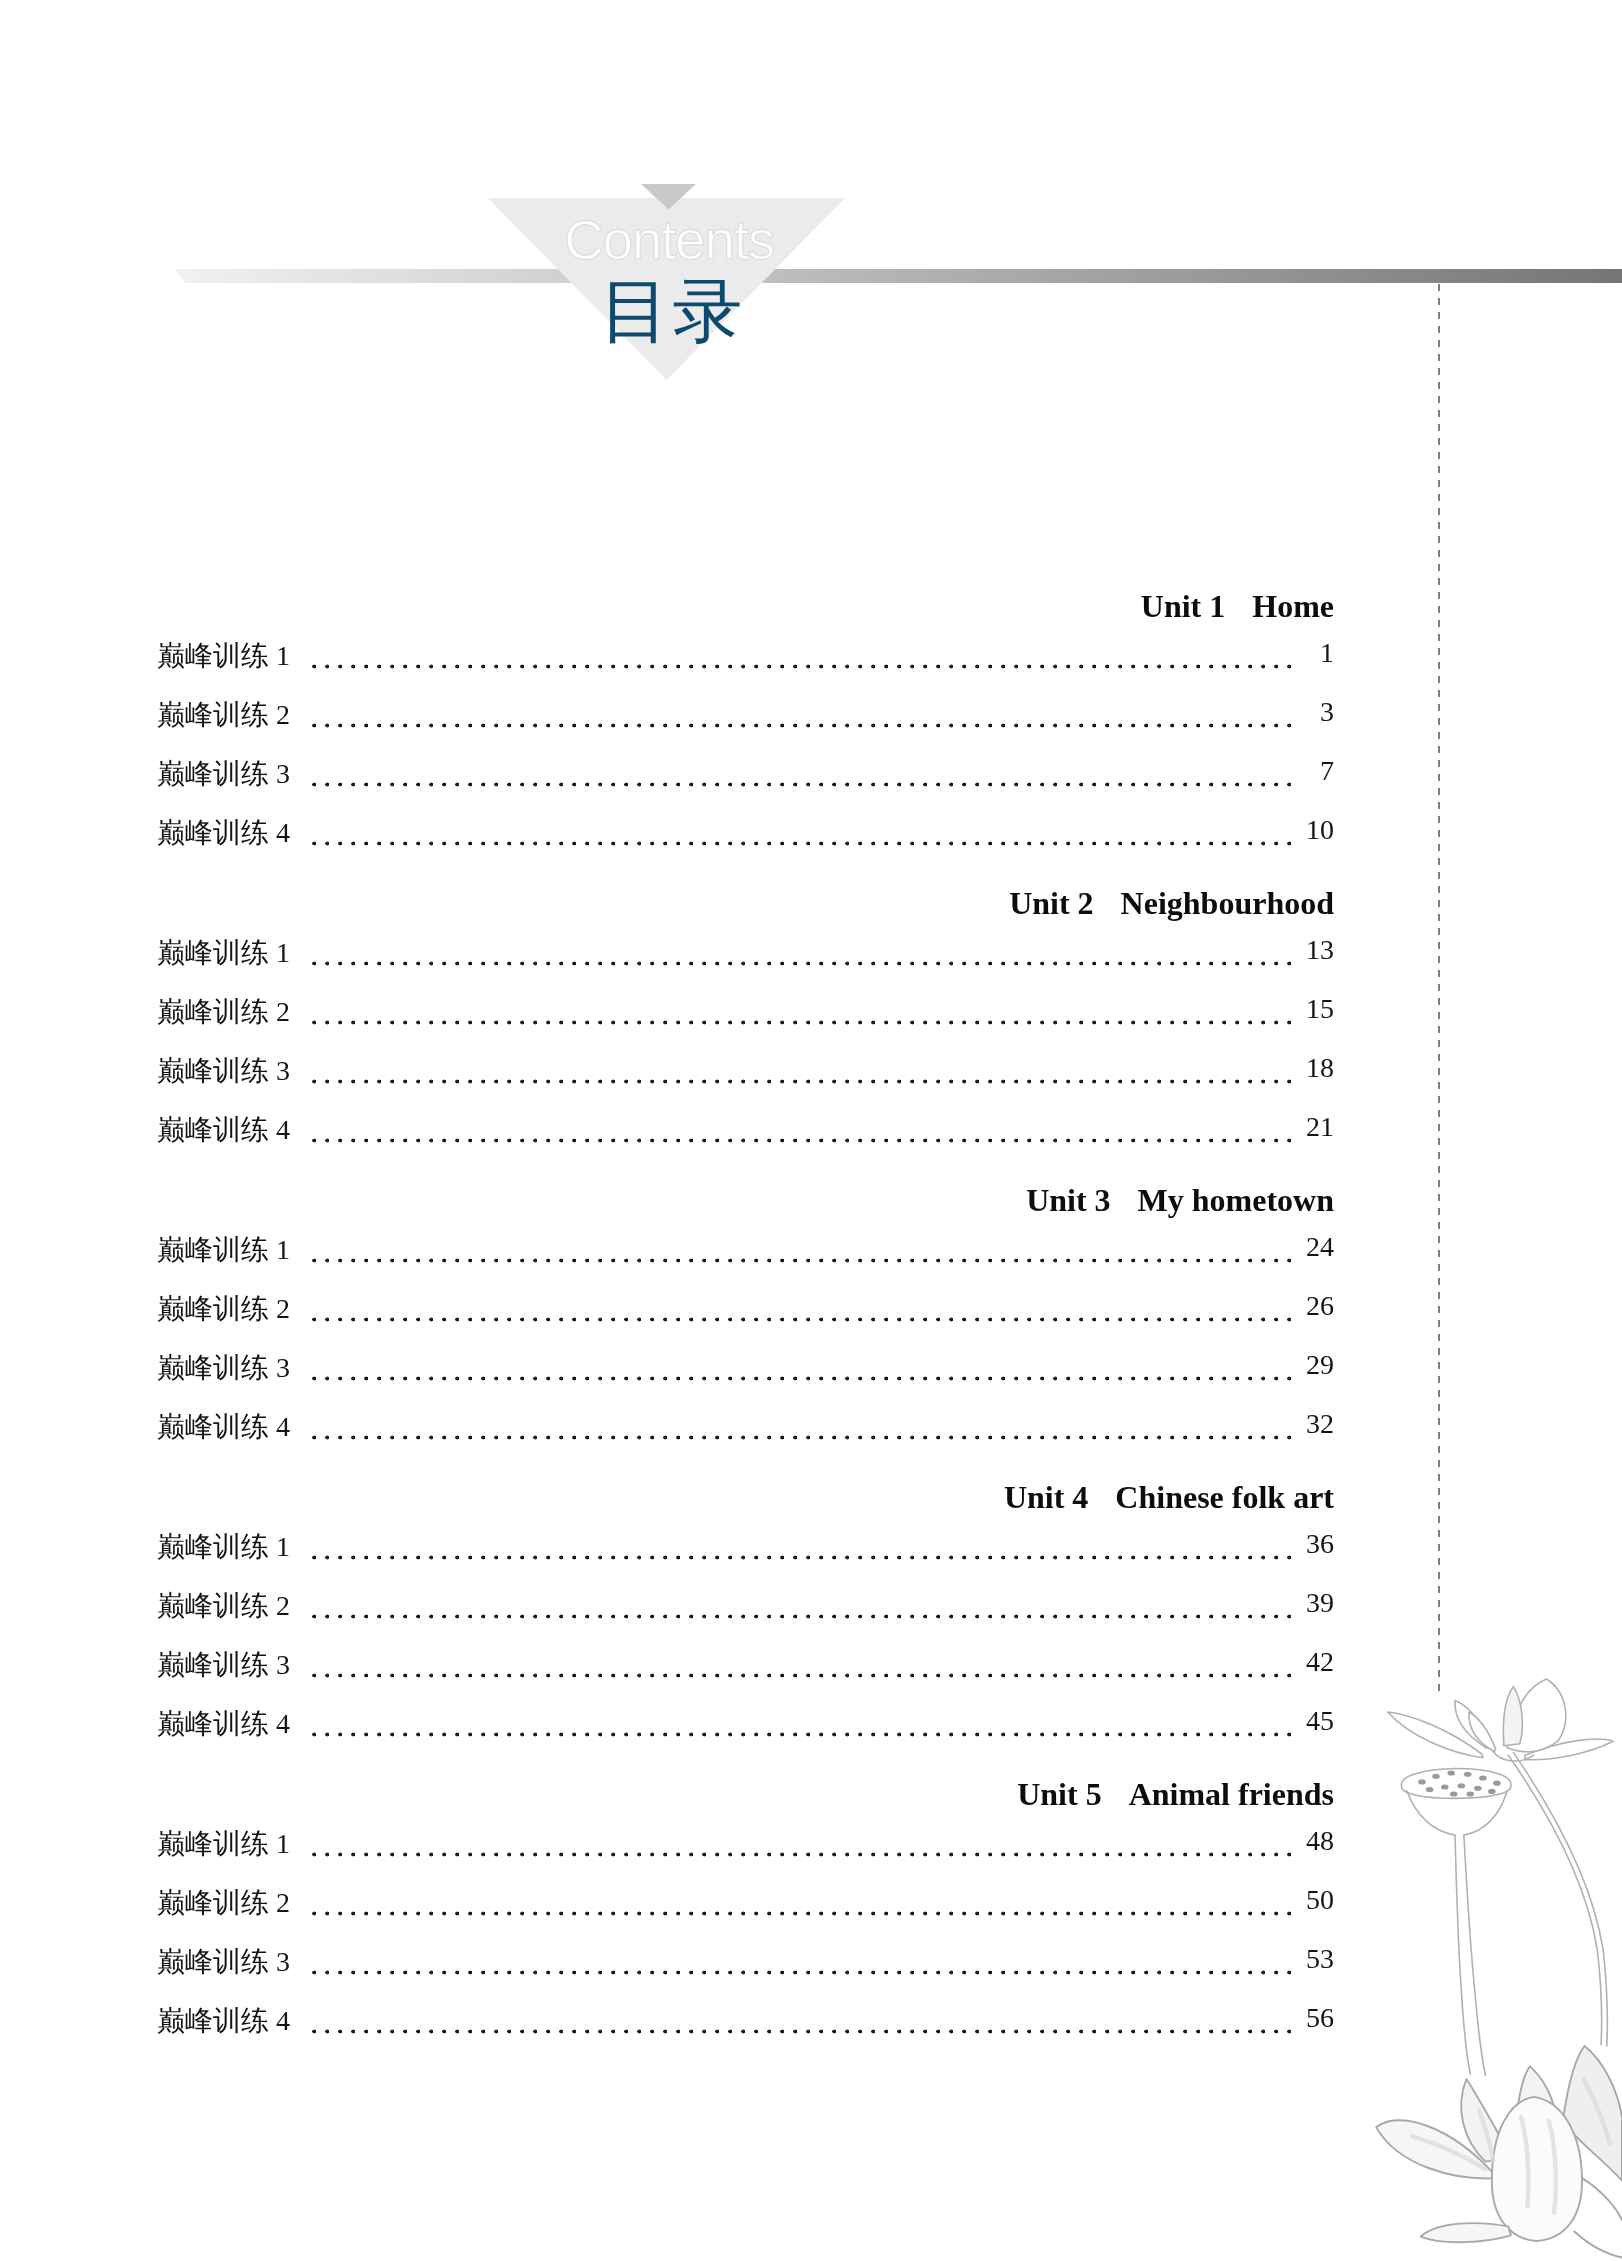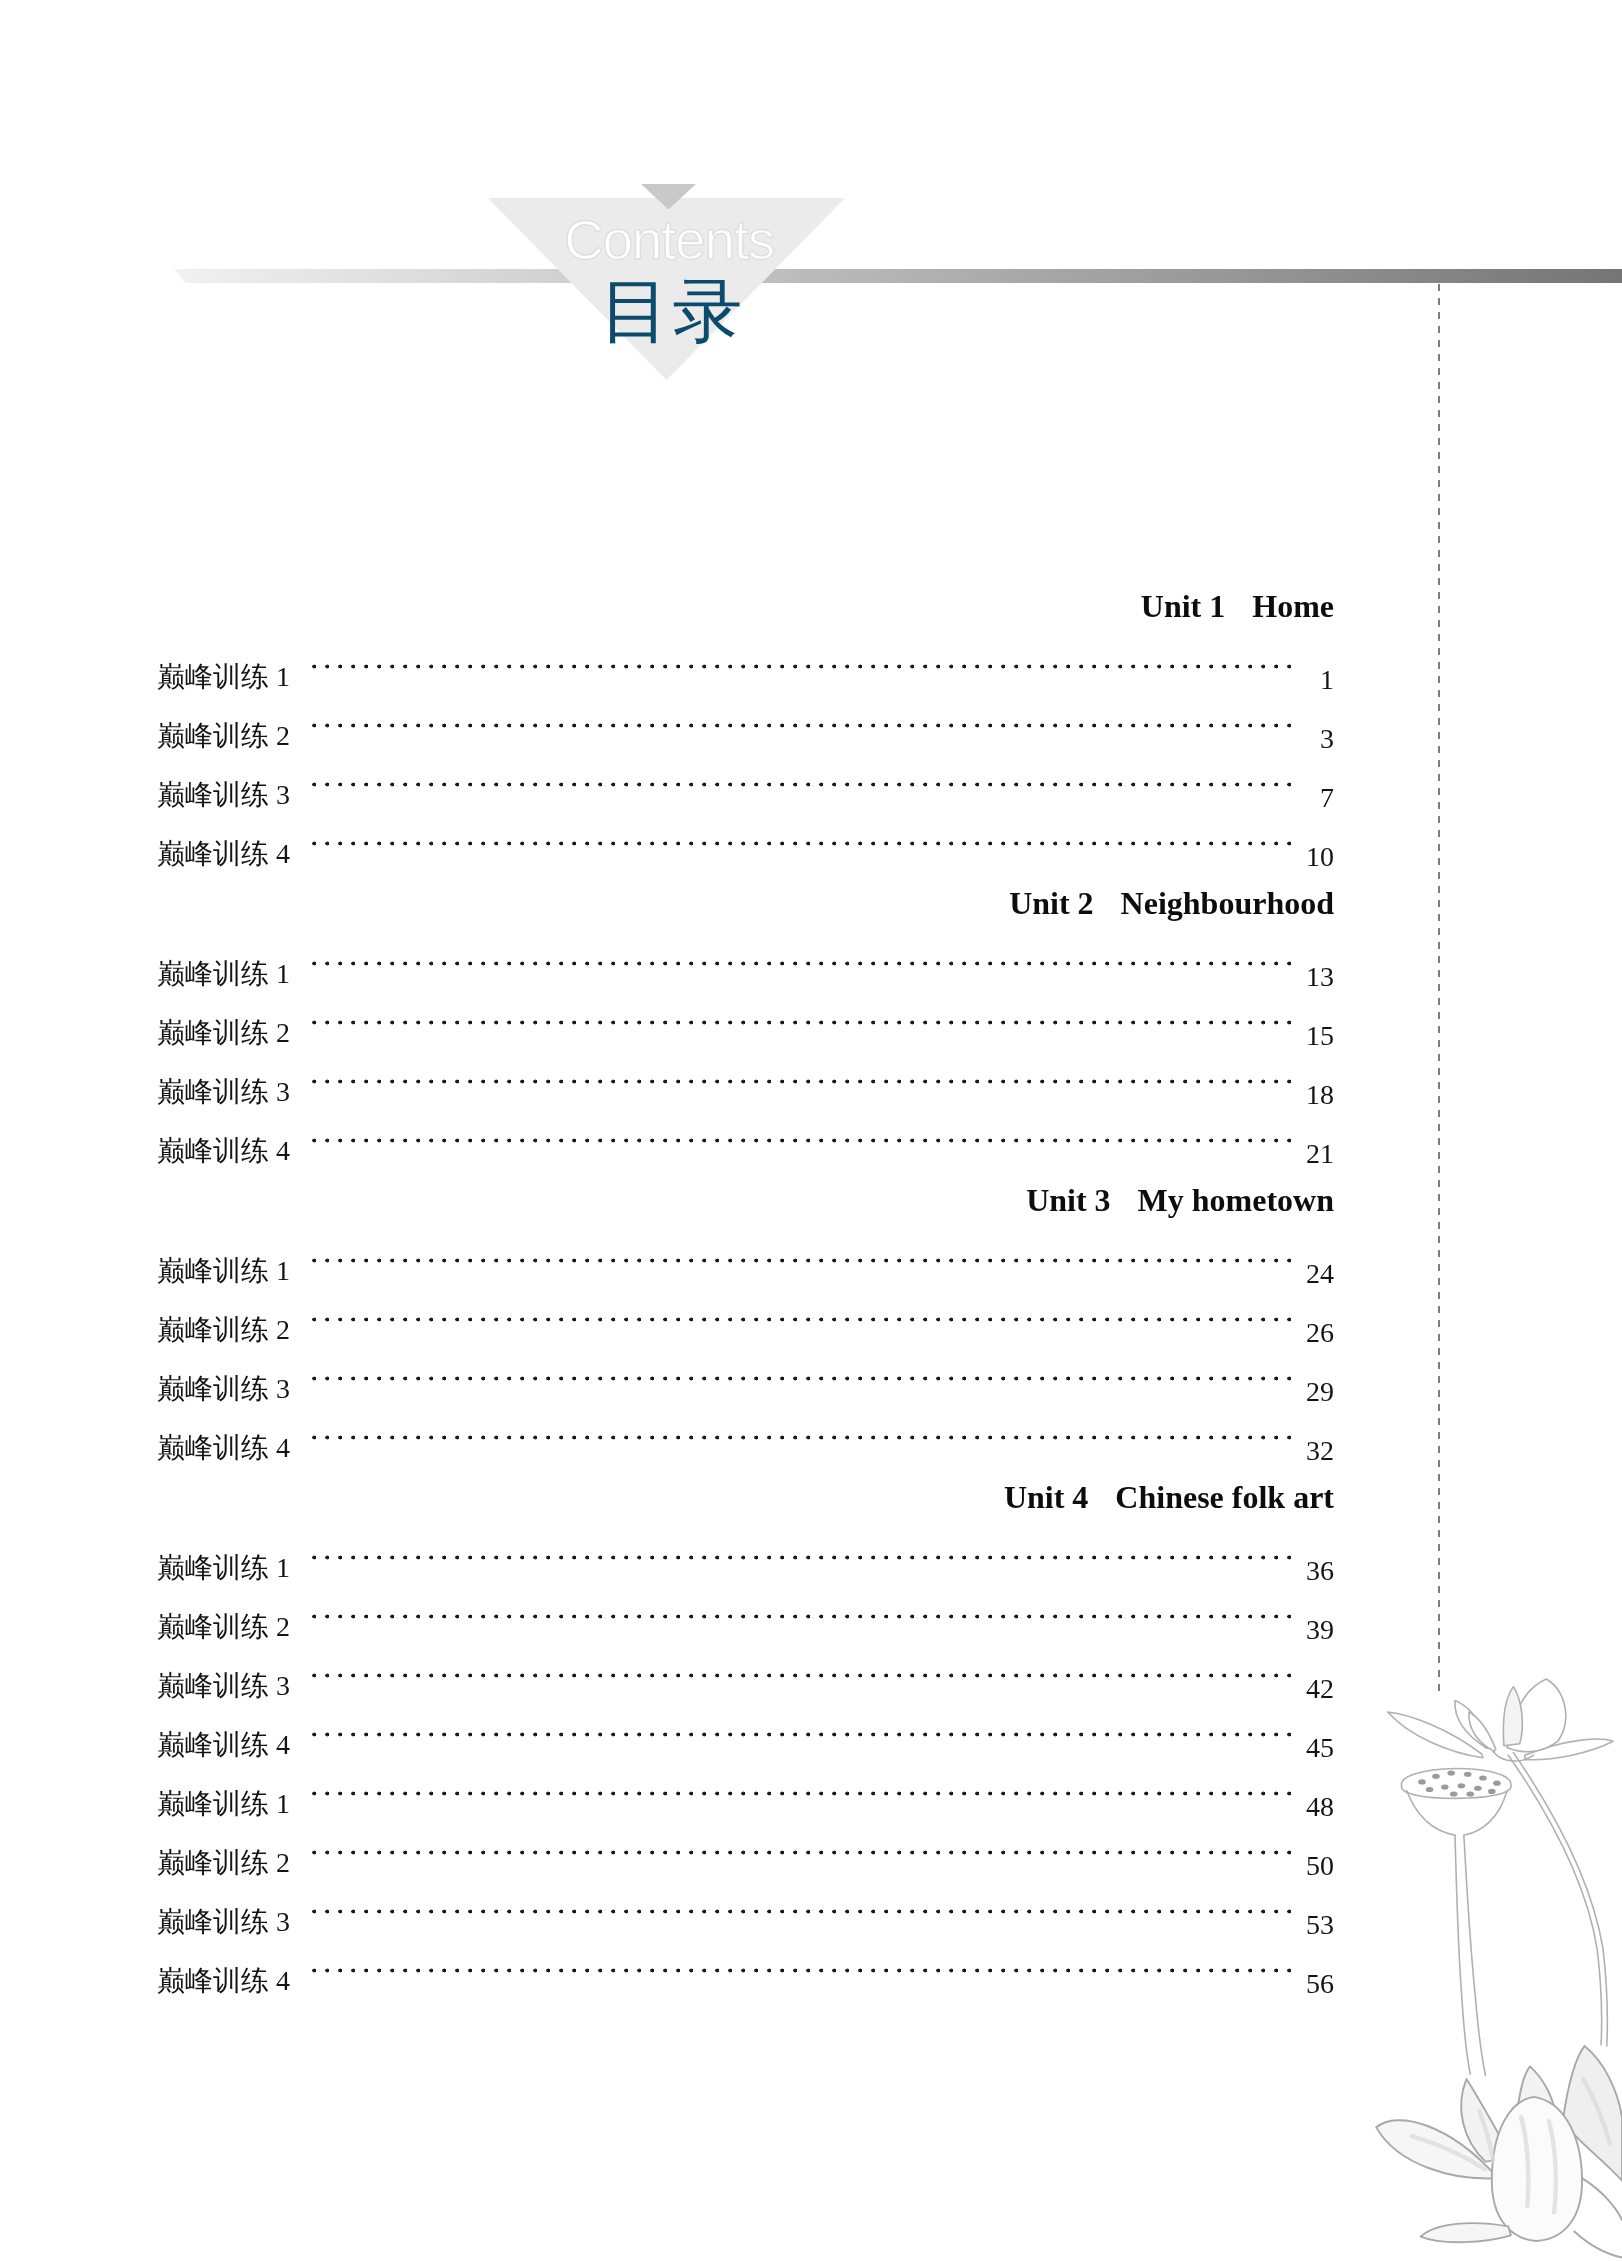--- a/index.html
+++ b/index.html
@@ -83,21 +83,21 @@
     line-height:61px;
     text-align:right;
     font-size:32px;
     font-weight:700;
     color:#0d0d0d;
     white-space:nowrap;
   }
   .unit-title{margin-left:27px;}
   .toc-row{
     display:flex;
-    align-items:flex-end;
+    align-items:flex-start;
     height:59px;
   }
   .row-label{
     flex:none;
     font-size:28px;
     color:#141414;
     white-space:pre;
   }
   .dots{
     flex:1 1 auto;
@@ -309,20 +309,23 @@
   </div>
 
   <div class="toc-row">
     <span class="row-label">巅峰训练 4</span>
     <span class="dots"></span>
     <span class="pagenum">45</span>
   </div>
 </section>
 
   <section class="toc-section">
+    <h2 class="unit-heading">
+      <span class="unit-no">Unit 5</span><span class="unit-title">Animal friends</span>
+    </h2>
 
   <div class="toc-row">
     <span class="row-label">巅峰训练 1</span>
     <span class="dots"></span>
     <span class="pagenum">48</span>
   </div>
 
   <div class="toc-row">
     <span class="row-label">巅峰训练 2</span>
     <span class="dots"></span>

